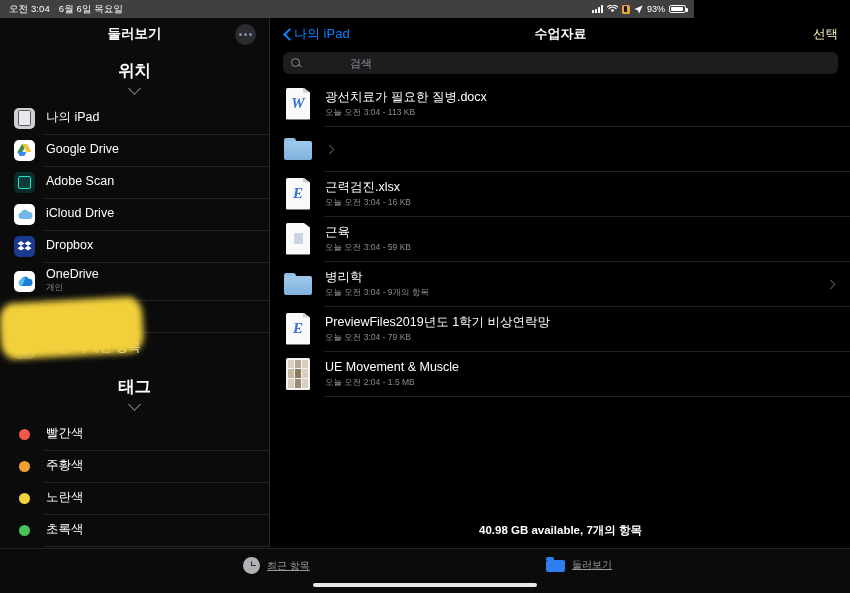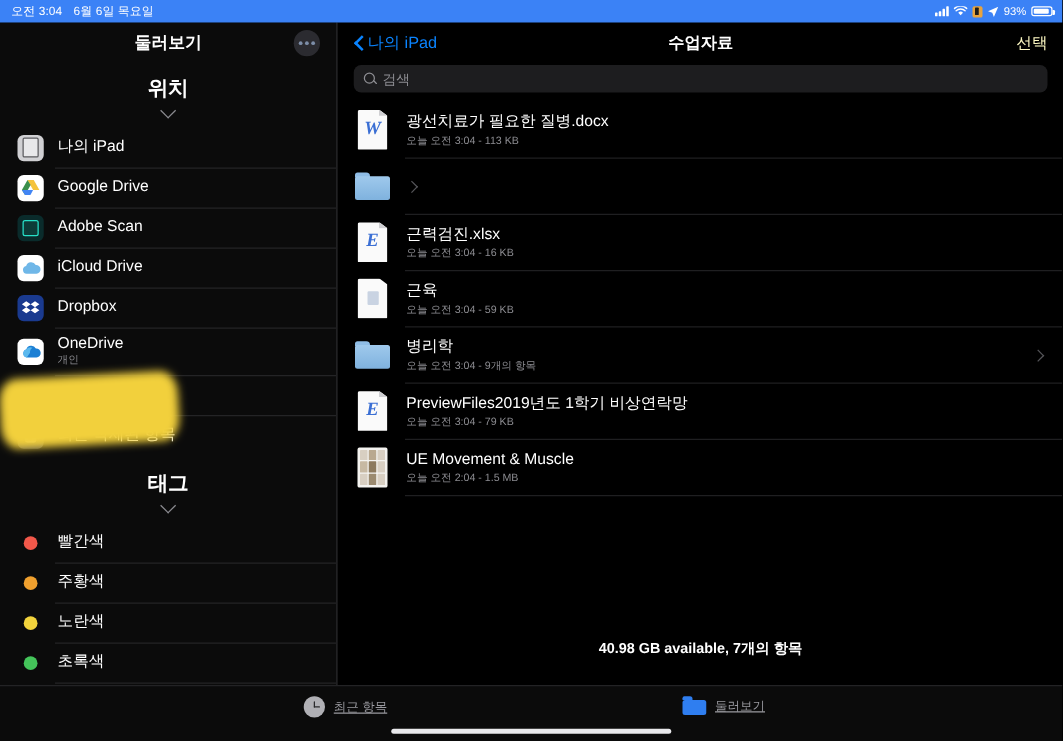--- a/index.html
+++ b/index.html
@@ -7,22 +7,22 @@
   body {
     background:#000;
     font-family:"Liberation Sans","DejaVu Sans",sans-serif;
     color:#fff;
     -webkit-font-smoothing:antialiased;
   }
   .screen { position:relative; width:850px; height:593px; background:#000; }
 
   
   .statusbar {
-    position:absolute; top:0; left:0; width:850px; height:18px;
-    display:flex; align-items:center; background:#3b82f6; z-index:40;
+    position:absolute; top:0; left:0; width:694px; height:18px;
+    display:flex; align-items:center; background:#404040; z-index:40;
   }
   .sb-left { display:flex; align-items:center; gap:9px; padding-left:9px; font-size:9.5px; color:#fff; letter-spacing:.1px; }
   .sb-right { position:absolute; right:8px; display:flex; align-items:center; gap:4px; font-size:9px; color:#fff; }
   .sig { display:flex; align-items:flex-end; gap:1px; height:8px; }
   .sig i { width:2px; background:#fff; border-radius:.5px; display:block; }
   .sig i:nth-child(1){height:3px;} .sig i:nth-child(2){height:4.5px;}
   .sig i:nth-child(3){height:6px;} .sig i:nth-child(4){height:8px;}
   .wifi { width:11px; height:8px; position:relative; }
   .wifi svg { display:block; }
   .orangeicon { width:8px; height:9px; background:#e8a33d; border-radius:1.5px; position:relative; }
@@ -117,21 +117,21 @@
   }
   .search .mag { width:10px; height:10px; position:relative; flex:0 0 auto; }
   .search .mag:before {
     content:""; position:absolute; left:0; top:0; width:7px; height:7px;
     border:1.3px solid #8e8e93; border-radius:50%;
   }
   .search .mag:after {
     content:""; position:absolute; left:6.5px; top:6.5px; width:3.6px; height:1.3px;
     background:#8e8e93; transform:rotate(45deg); border-radius:1px;
   }
-  .search .ph { font-size:11px; color:#8e8e93; }
+  .search .ph { font-size:11px; color:#8e8e93;margin-left:44px; }
 
   .filelist { }
   .frow {
     display:flex; align-items:center; height:45px; padding-left:12px; padding-right:14px;
     position:relative;
   }
   .frow:after {
     content:""; position:absolute; left:53px; right:0; bottom:0; height:1px; background:#1f1f21;
   }
   .fthumb { width:30px; height:34px; margin-right:12px; flex:0 0 auto; position:relative; }
@@ -179,21 +179,21 @@
   .thumb-img span:nth-child(7){ background:#a89madd; }
   .thumb-img span:nth-child(8){ background:#9b8a6f; }
   .gen-doc {
     position:absolute; left:3px; top:0; width:24px; height:32px; background:#fafafa; border-radius:1.5px;
     clip-path:polygon(0 0, 72% 0, 100% 16%, 100% 100%, 0 100%);
     display:flex; align-items:center; justify-content:center;
   }
   .gen-doc i { display:block; width:9px; height:11px; background:#c9d3e2; border-radius:1px; }
 
   .footnote {
-    position:absolute; left:0; right:0; bottom:22px; text-align:center;
+    position:absolute; left:0; right:0; bottom:10px; text-align:center;
     font-size:11.5px; font-weight:700; color:#fff;
   }
 
   
   .tabbar {
     position:absolute; bottom:0; left:0; width:850px; height:45px; background:#0b0b0b;
     border-top:1px solid #232325; z-index:30;
   }
   .tab {
     position:absolute; top:8px; display:flex; align-items:center; gap:7px;

